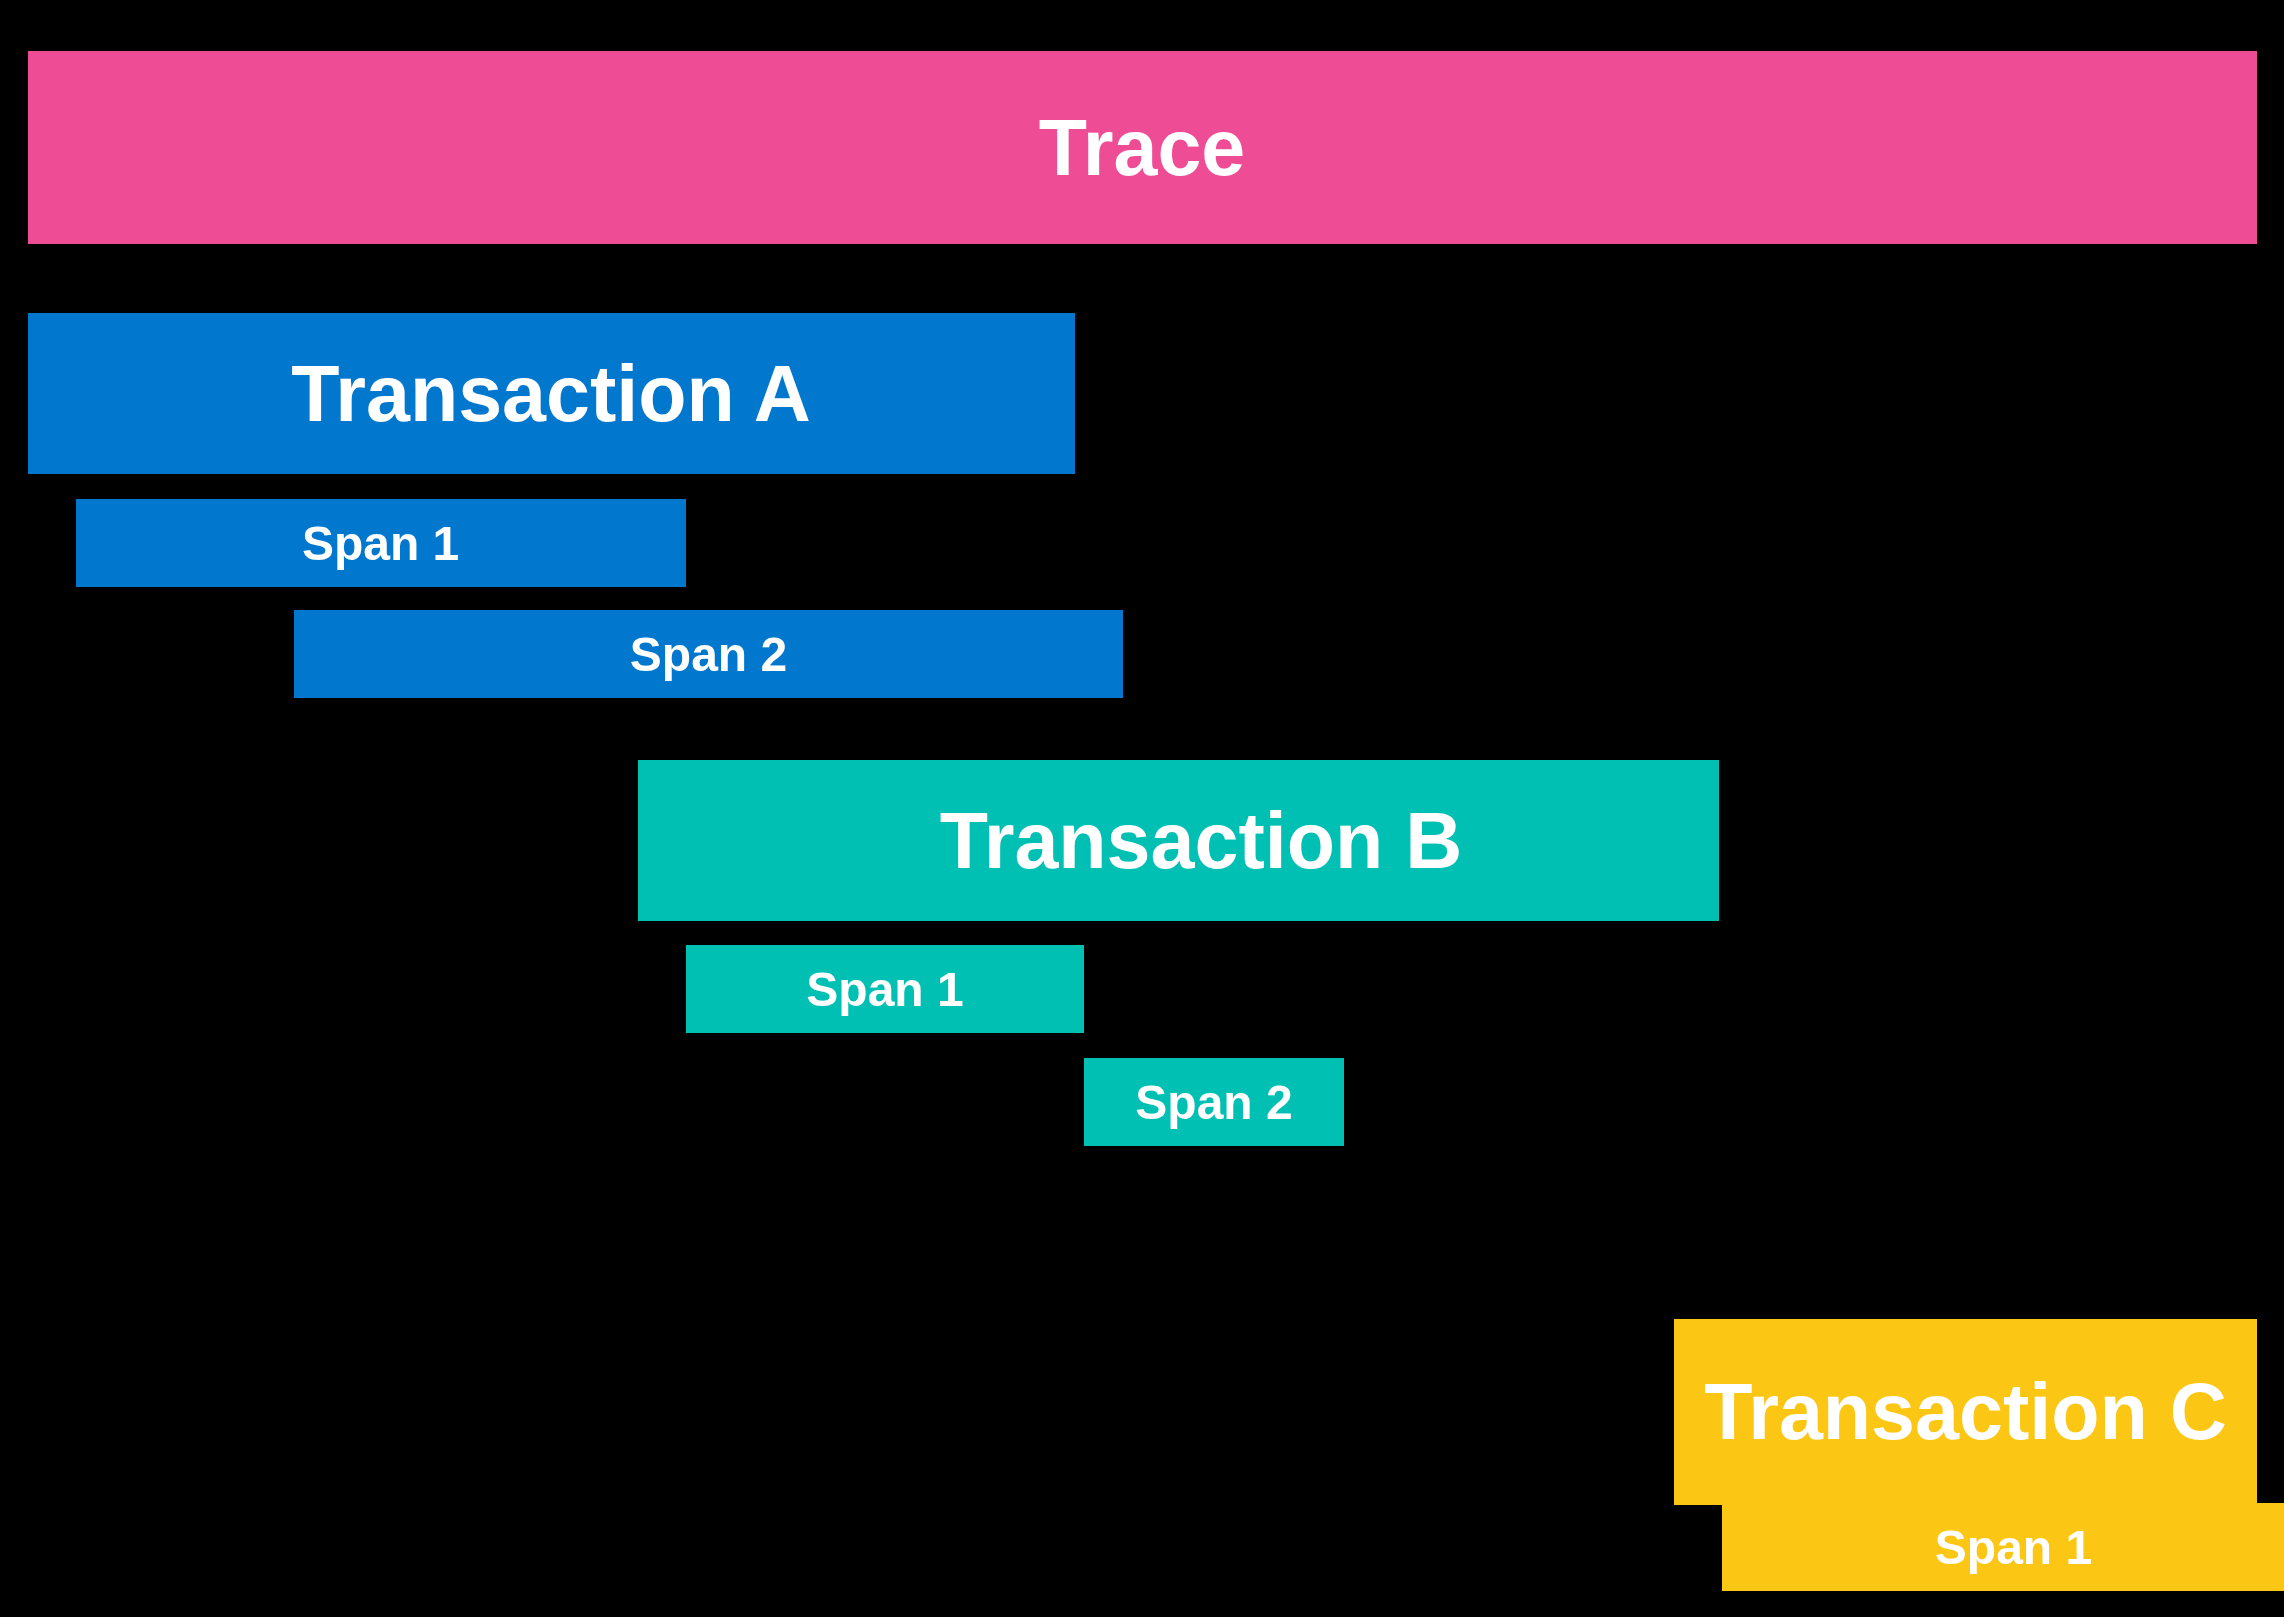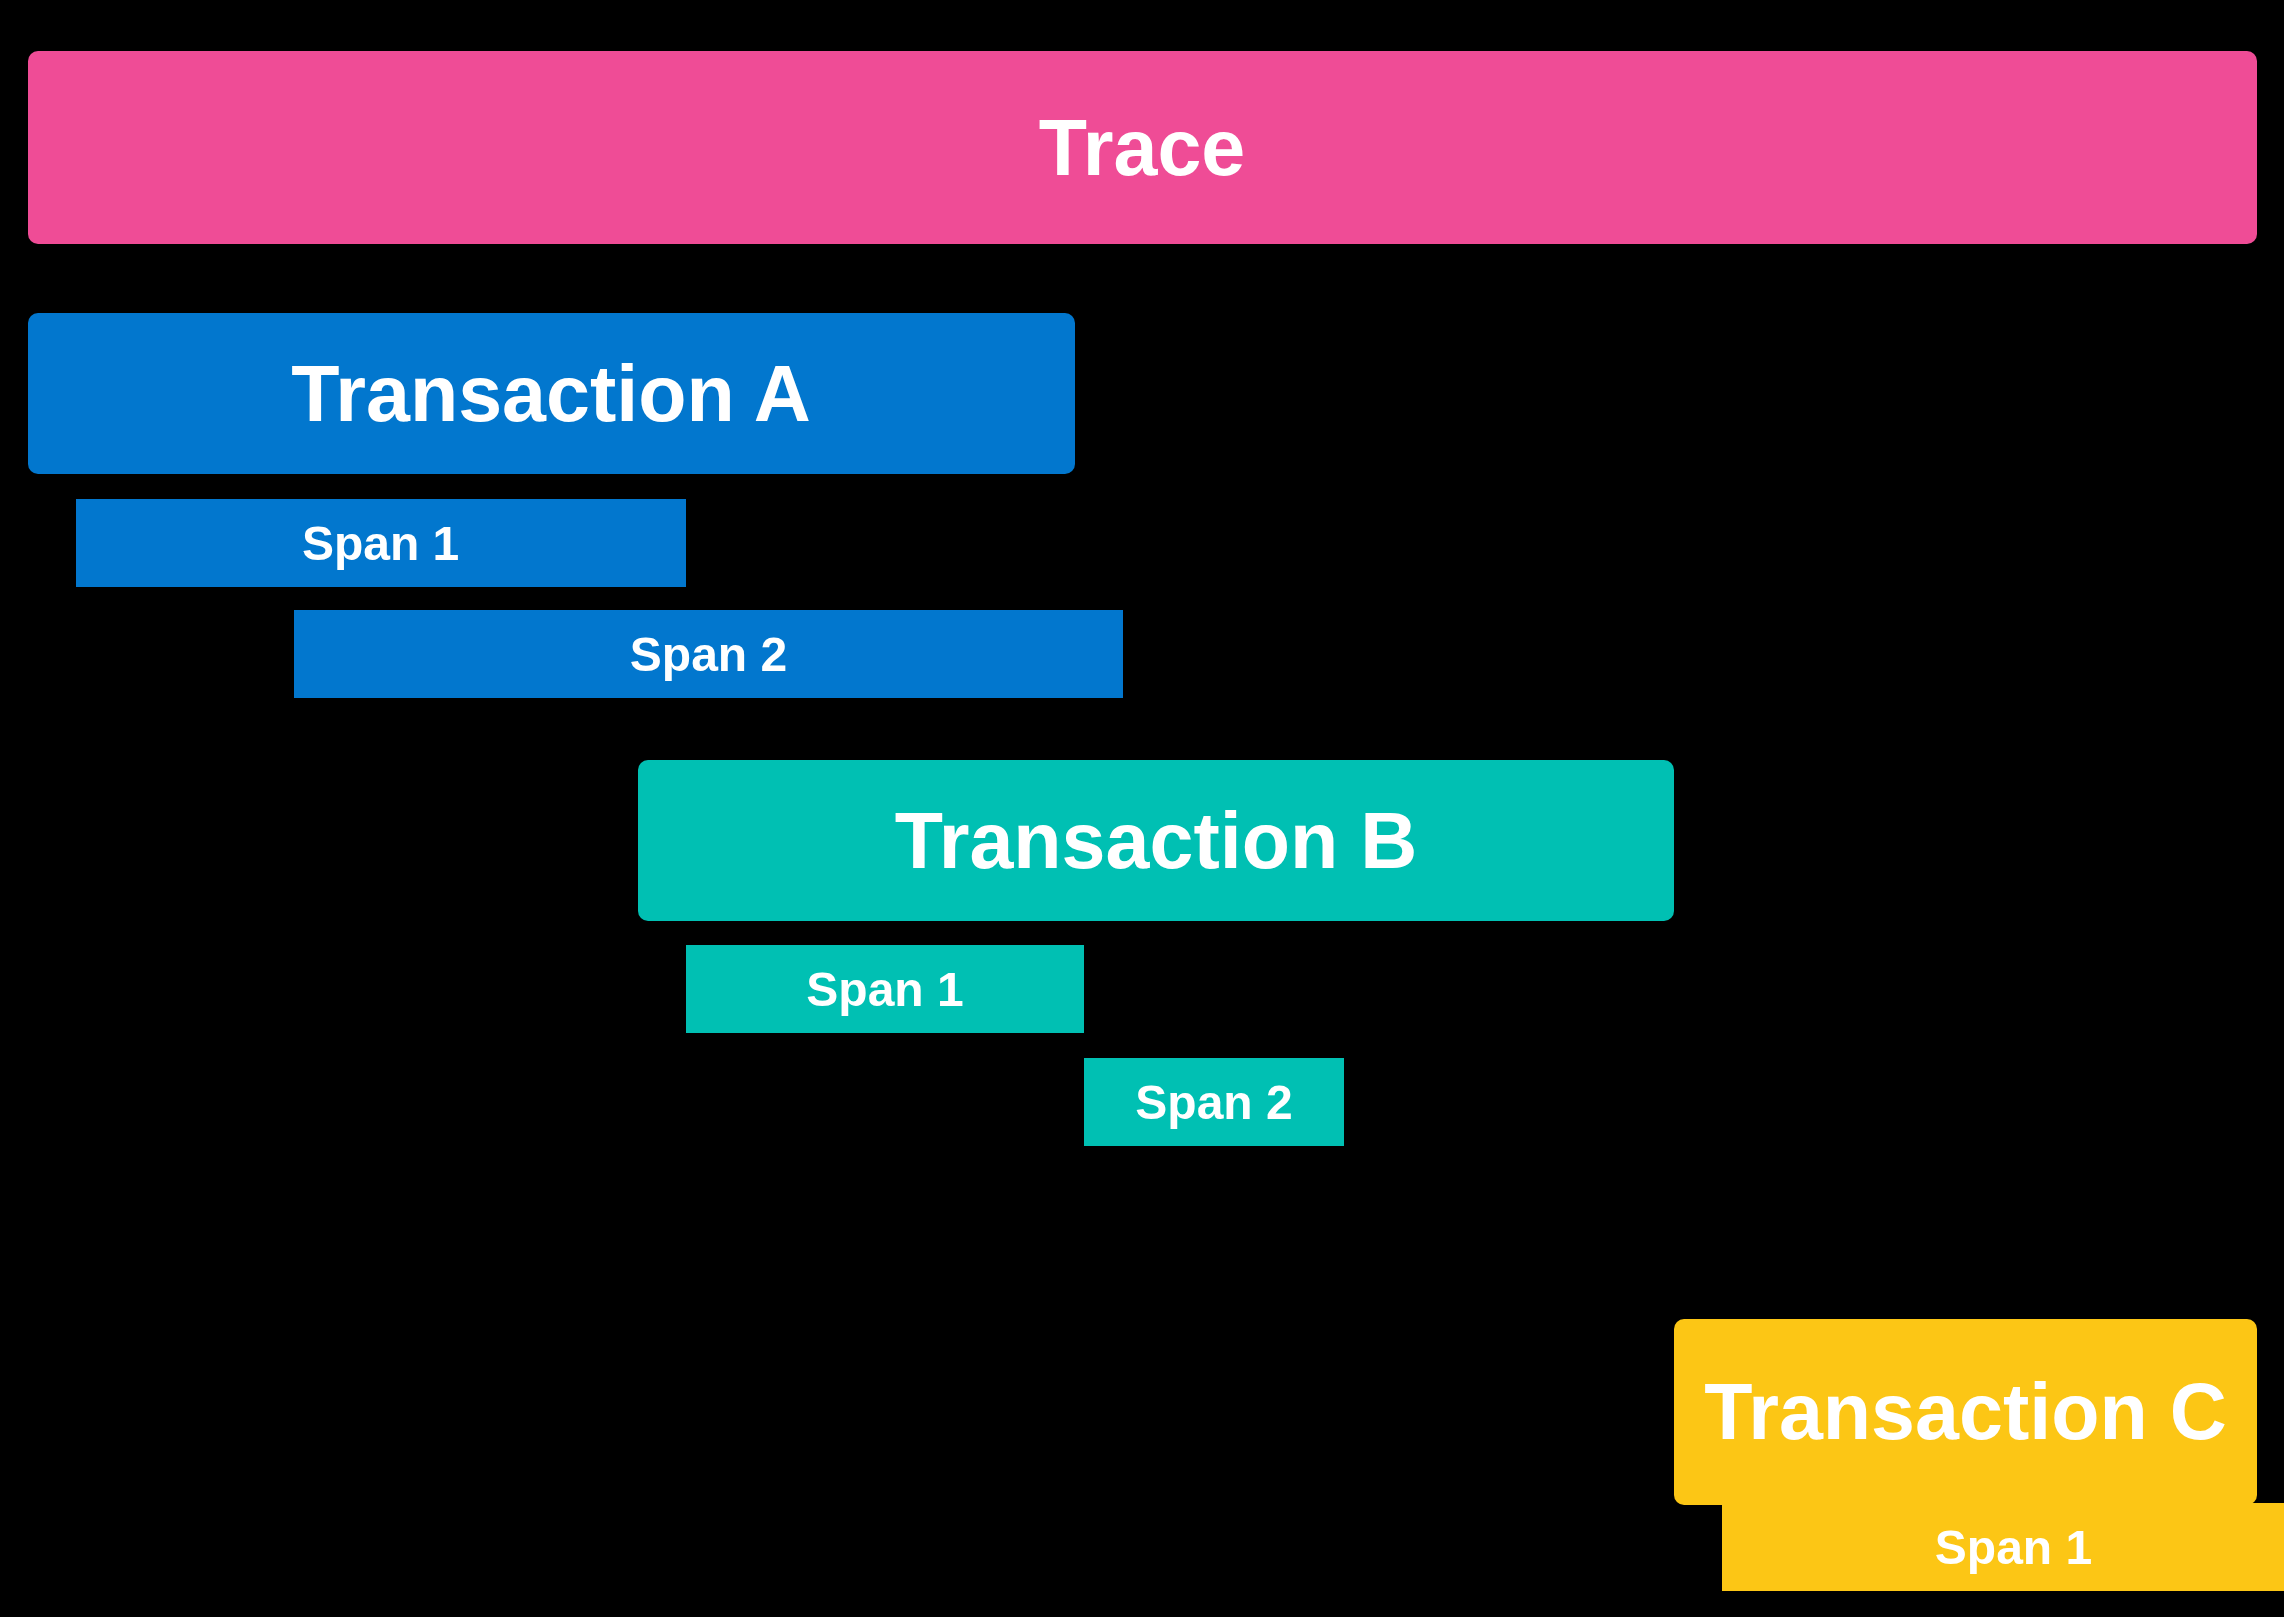--- a/index.html
+++ b/index.html
@@ -17,21 +17,21 @@
   }
   .bar {
     position: absolute;
     display: flex;
     align-items: center;
     justify-content: center;
     color: #ffffff;
     font-weight: 600;
     white-space: nowrap;
   }
-  .bar.title { font-size: 79px; border-radius: 10px; }
+  .bar.title { font-size: 79px; }
   .bar.span  { font-size: 48px; margin-left: 48px;  }
 
   
   #trace   { left: 27.6px;   top: 51px;   width: 2229px; height: 193px; }
   #tx-a    { left: 27.6px;   top: 313px;  width: 1047px; height: 161px; text-align: center; }
   #tx-a-s1 { left: 27.6px;   top: 499px;  width: 610px;  height: 88px; }
   #tx-a-s2 { left: 246px;  top: 610px;  width: 829px; height: 88px; }
   #tx-b    { left: 638px;  top: 760px;  width: 1036px; height: 161px; }
   #tx-b-s1 { left: 638px;  top: 945px; width: 398px;  height: 88px; }
   #tx-b-s2 { left: 1036px; top: 1058px; width: 260px;  height: 88px; }
@@ -53,21 +53,21 @@
   </div>
 
   <div id="tx-a-s1" class="bar span" style="background: rgb(2, 119, 206);">
     <span>Span 1</span>
   </div>
 
   <div id="tx-a-s2" class="bar span" style="background: rgb(2, 119, 206);">
     <span>Span 2</span>
   </div>
 
-  <div id="tx-b" class="bar title" style="background: rgb(0, 192, 179);">
+  <div id="tx-b" class="bar title" style="background: rgb(0, 192, 179); padding-left: 45px;">
     <span>Transaction B</span>
   </div>
 
   <div id="tx-b-s1" class="bar span" style="background: rgb(0, 192, 179);">
     <span>Span 1</span>
   </div>
 
   <div id="tx-b-s2" class="bar span" style="background: rgb(0, 192, 179);">
     <span>Span 2</span>
   </div>

